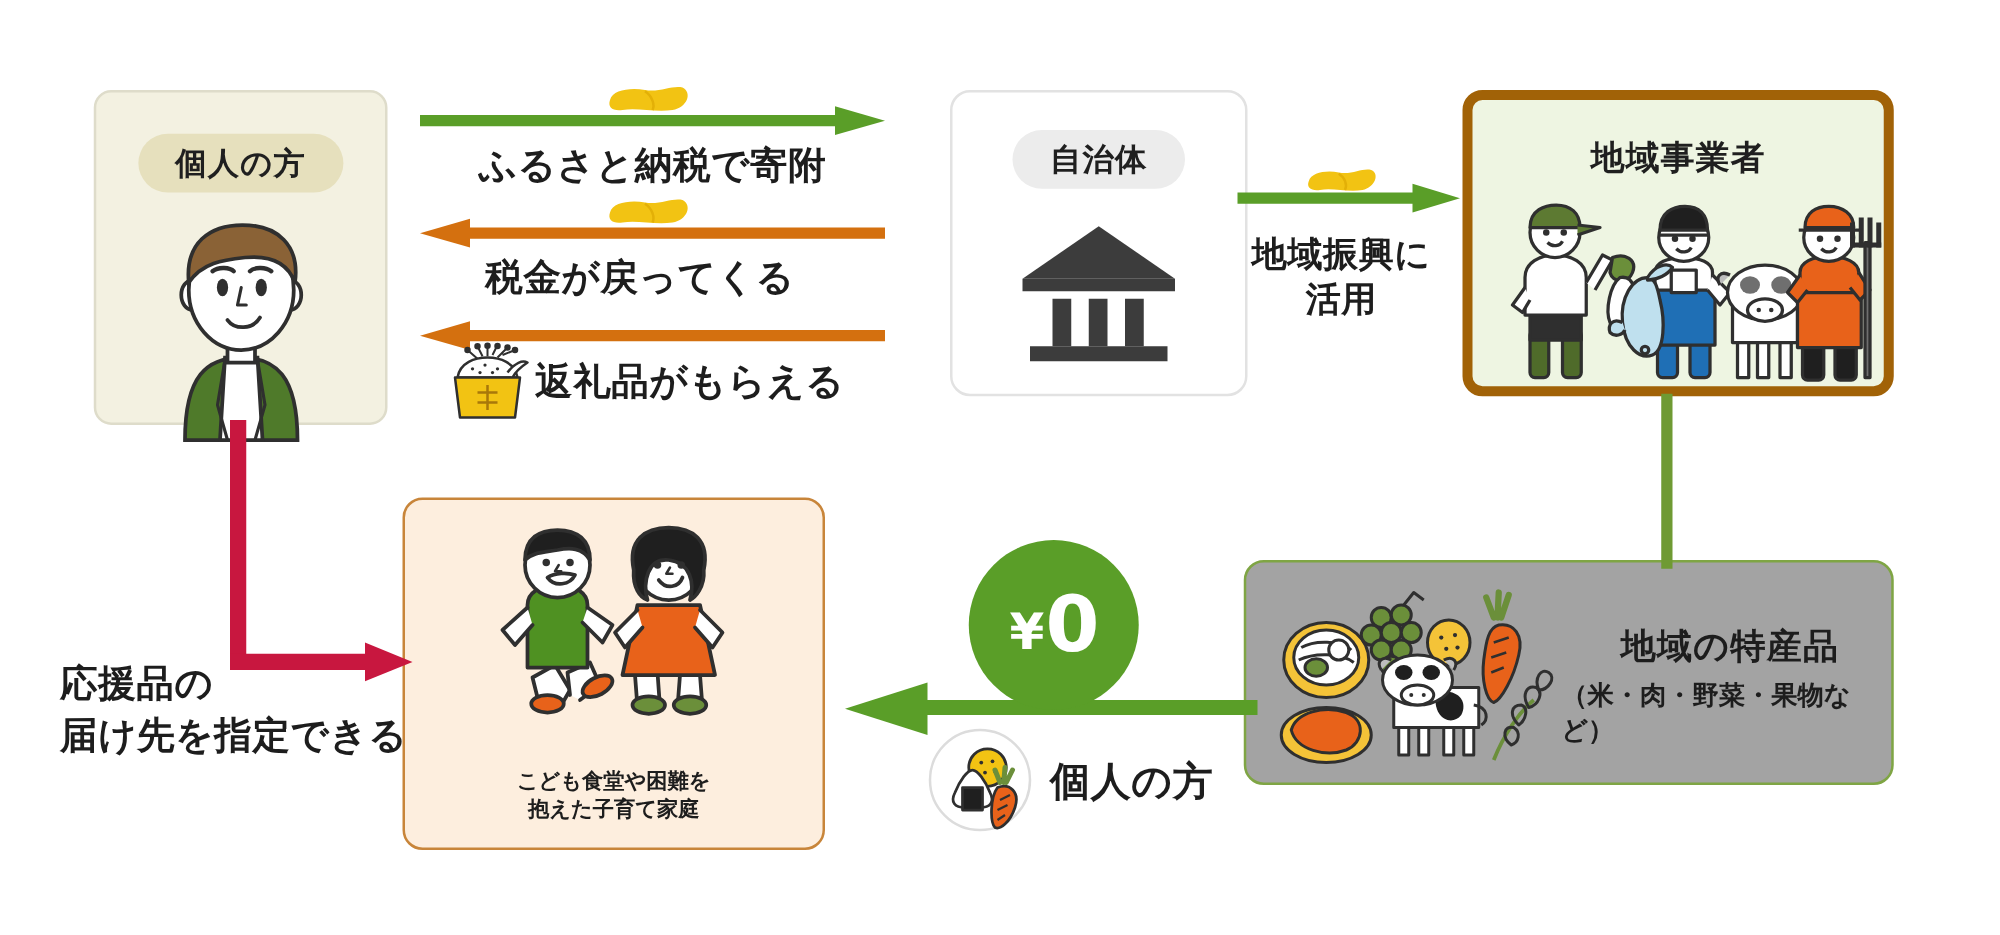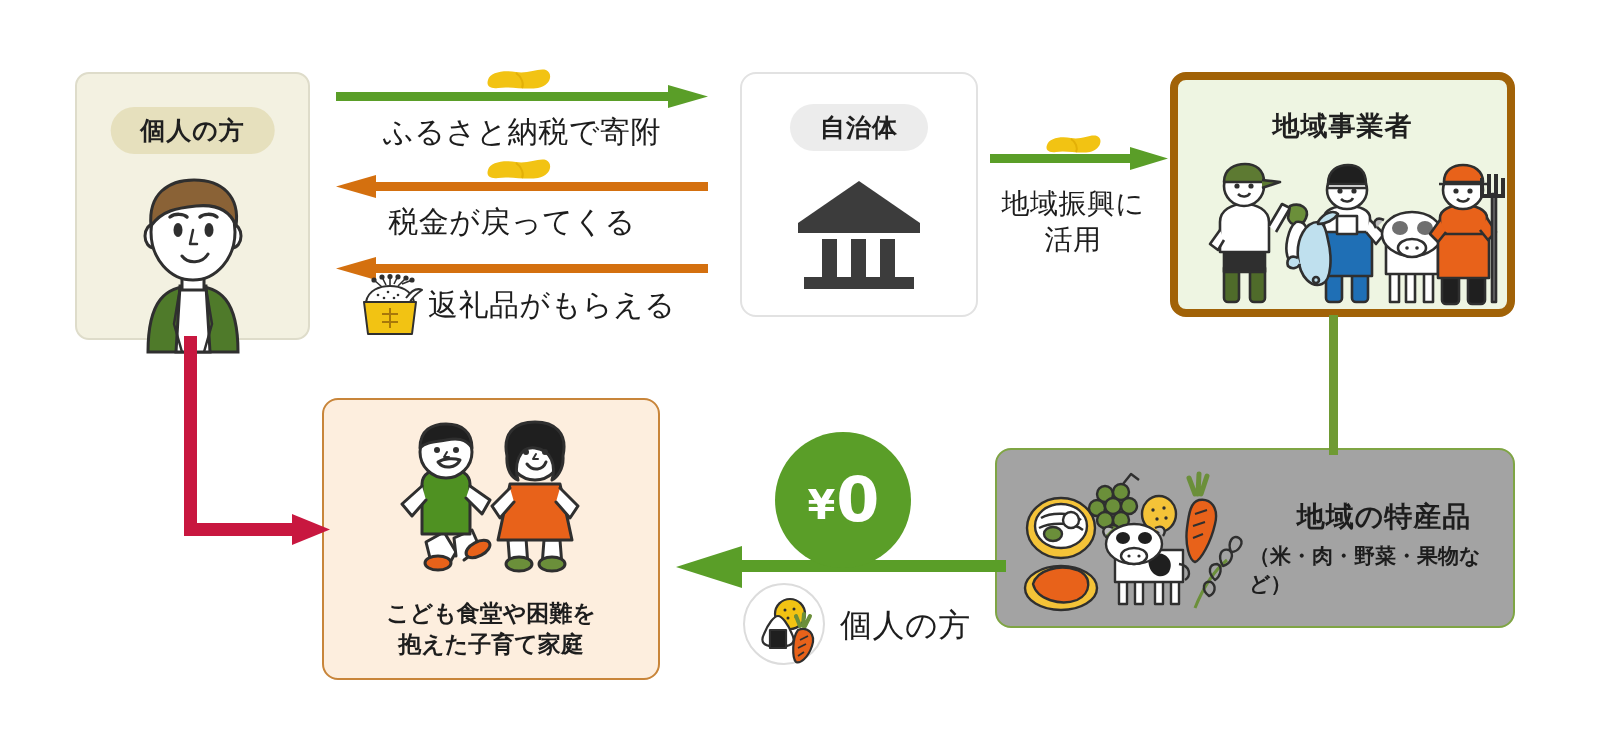--- a/index.html
+++ b/index.html
@@ -13,21 +13,21 @@
   #stage{position:absolute;left:0;top:0;width:1600px;height:748px;}
   .abs{position:absolute;}
 
   
   .box{position:absolute;box-sizing:border-box;border-radius:14px;}
   .box-person{
     left:75px;top:72px;width:235px;height:268px;
     background:#f3f1e1;border:2px solid #dedcca;
   }
   .box-muni{
-    left:740px;top:72px;width:238px;height:245px;
+    left:760px;top:72px;width:238px;height:245px;
     background:#ffffff;border:2px solid #e2e2e2;border-radius:16px;
   }
   .box-biz{
     left:1170px;top:72px;width:345px;height:245px;
     background:#eef5e2;border:8px solid #a16207;border-radius:16px;
   }
   .box-prod{
     left:995px;top:448px;width:520px;height:180px;
     background:#a3a3a3;border:2px solid #7fa544;border-radius:16px;
   }
@@ -46,31 +46,31 @@
   .pill-muni{top:30px;background:#ececec;}
 
   .plain-title{
     position:absolute;left:50%;transform:translateX(-50%);
     top:28px;white-space:nowrap;
     font-weight:700;font-size:27px;color:#1f1f1f;letter-spacing:1px;
   }
 
   
   .lbl{
-    position:absolute;font-weight:400;color:#1d1d1d;
+    position:absolute;font-weight:700;color:#1d1d1d;
     letter-spacing:0.5px;white-space:nowrap;
   }
   .lbl-center{transform:translateX(-50%);text-align:center;}
   .coin{position:absolute;}
 
   svg{display:block;overflow:visible;}
 
   .kid-caption{
     position:absolute;left:0;right:0;bottom:18px;
-    text-align:center;font-weight:700;font-size:23px;line-height:1.35;
+    text-align:center;font-weight:700;font-size:17px;line-height:1.35;
     color:#1d1d1d;
   }
   .prod-title{
     position:absolute;left:262px;top:48px;width:250px;text-align:center;
     font-weight:700;font-size:28px;color:#1d1d1d;letter-spacing:1px;
   }
   .prod-sub{
     position:absolute;left:252px;top:92px;width:270px;text-align:left;
     font-weight:700;font-size:21px;color:#1d1d1d;letter-spacing:0px;
   }
@@ -443,14 +443,18 @@
     </div>
   </div>
 
   <div class="abs" style="left:160px;top:336px;">
     <svg width="180" height="230" viewBox="0 0 180 230">
       <rect x="24" y="0" width="13" height="200" fill="#c8173f"></rect>
       <rect x="24" y="187" width="118" height="13" fill="#c8173f"></rect>
       <polygon points="132,178 170,193.5 132,209" fill="#c8173f"></polygon>
     </svg>
   </div>
+  <div class="lbl" style="left:48px;top:528px;font-size:30px;line-height:1.35;">
+    <div>応援品の</div>
+    <div>届け先を指定できる</div>
+  </div>
 
 </div>
 
 </body></html>

